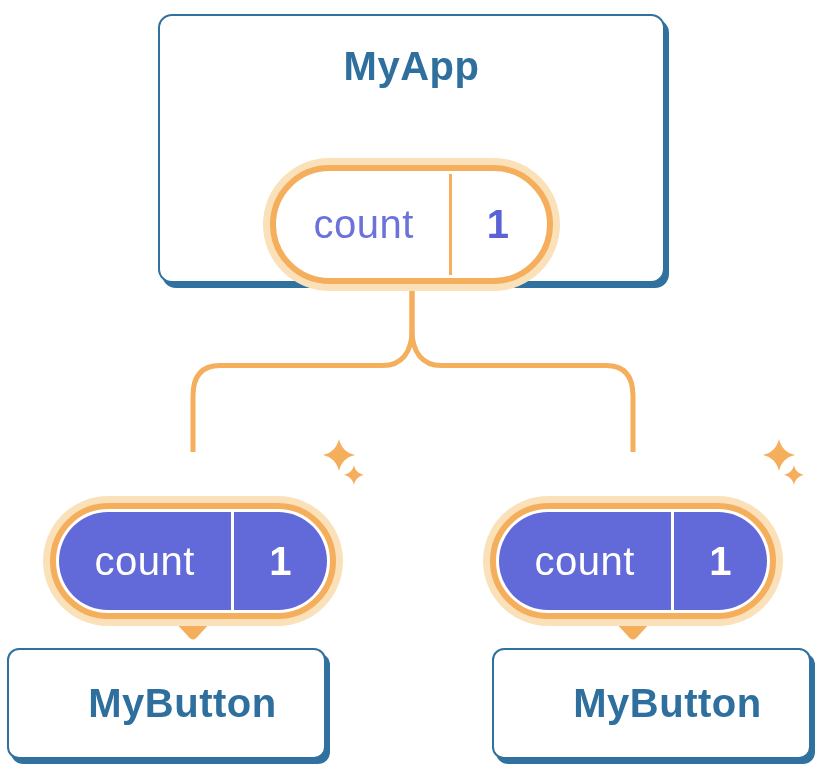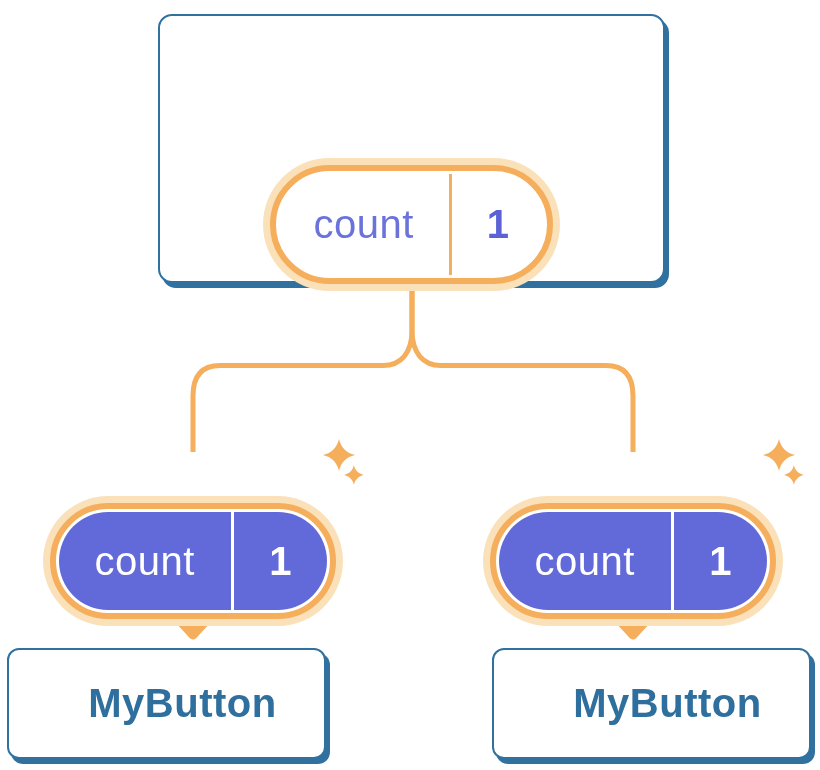--- a/index.html
+++ b/index.html
@@ -81,20 +81,21 @@
       <path class="sparkle" transform="translate(323,439)" d="M16 0C17.9 8.6 23.4 14.1 32 16C23.4 17.9 17.9 23.4 16 32C14.1 23.4 8.6 17.9 0 16C8.6 14.1 14.1 8.6 16 0Z"></path>
       <path class="sparkle" transform="translate(344,465) scale(0.62)" d="M16 0C17.9 8.6 23.4 14.1 32 16C23.4 17.9 17.9 23.4 16 32C14.1 23.4 8.6 17.9 0 16C8.6 14.1 14.1 8.6 16 0Z"></path>
     </g>
     <g>
       <path class="sparkle" transform="translate(763,439)" d="M16 0C17.9 8.6 23.4 14.1 32 16C23.4 17.9 17.9 23.4 16 32C14.1 23.4 8.6 17.9 0 16C8.6 14.1 14.1 8.6 16 0Z"></path>
       <path class="sparkle" transform="translate(784,465) scale(0.62)" d="M16 0C17.9 8.6 23.4 14.1 32 16C23.4 17.9 17.9 23.4 16 32C14.1 23.4 8.6 17.9 0 16C8.6 14.1 14.1 8.6 16 0Z"></path>
     </g>
   </svg>
 
   <div class="card root-card"></div>
+  <div class="card-title root-title">MyApp</div>
 
   <div class="pill light">
     <div class="pill-mid">
       <div class="pill-inner">
         <div class="pill-key">count</div>
         <div class="pill-divider"></div>
         <div class="pill-value">1</div>
       </div>
     </div>
   </div>

